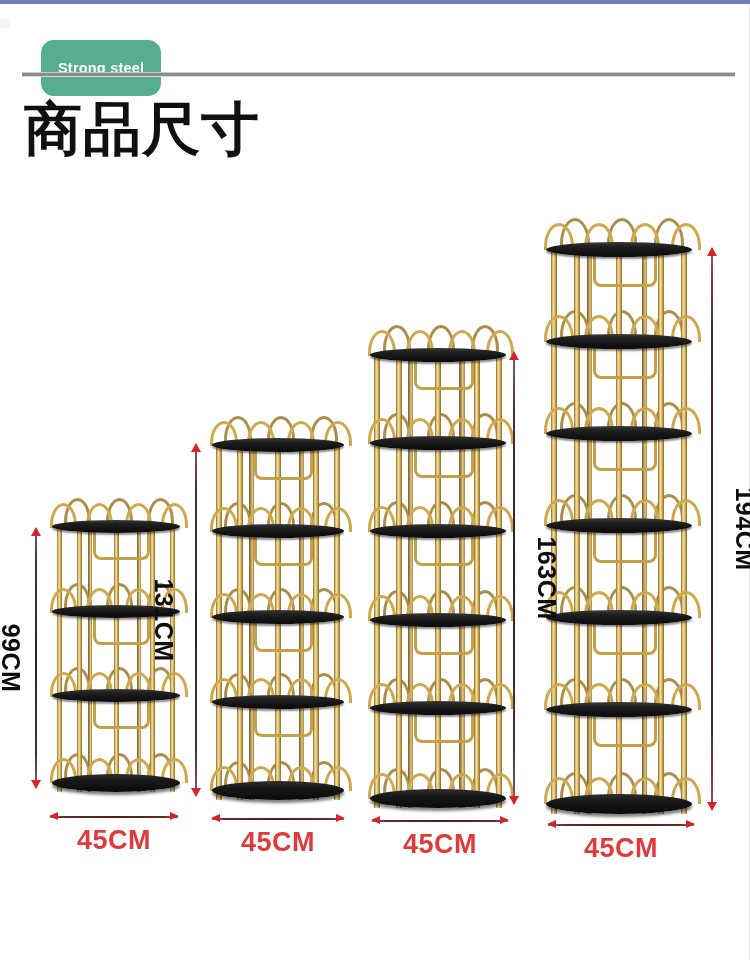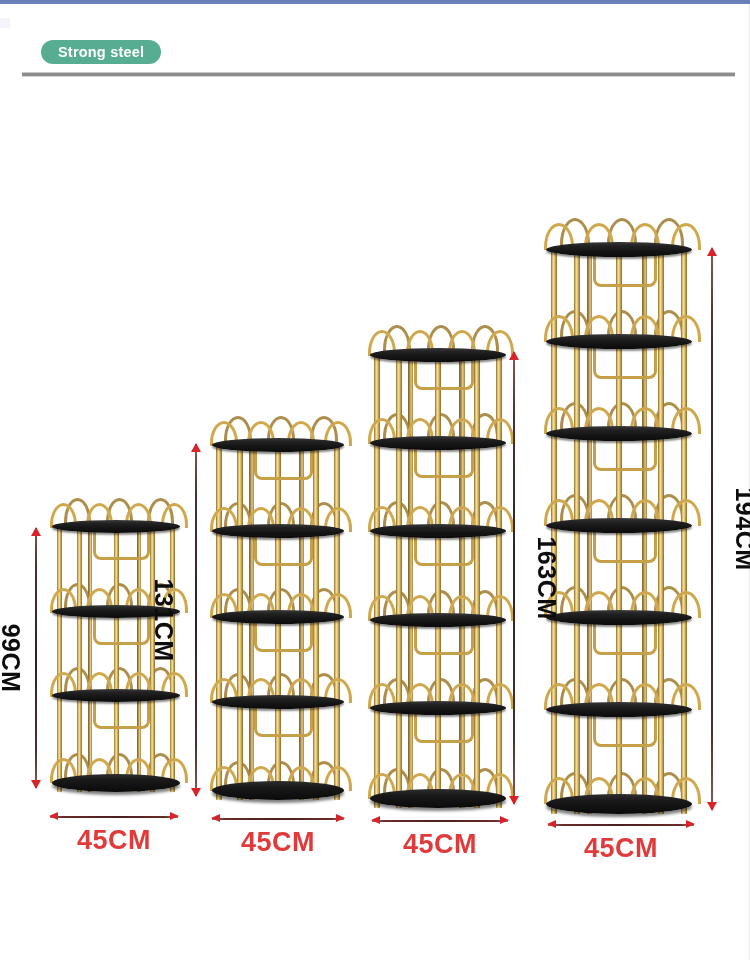--- a/index.html
+++ b/index.html
@@ -12,21 +12,21 @@
   #page{position:relative;width:750px;height:960px;background:#fff;overflow:hidden;}
 
   
   .top-bar{position:absolute;left:0;top:0;width:750px;height:4px;background:#6b80b8;}
   .right-edge{position:absolute;right:0;top:4px;width:1px;height:956px;background:#e8e8e8;}
   .left-tick{position:absolute;left:0;top:18px;width:10px;height:10px;background:#f3f5f8;}
 
   
   .badge{
     position:absolute;left:41px;top:40px;
-    height:24px;padding:0 17px;
+    height:24px;padding:16px 17px;
     background:#57ad92;border-radius:13px;
     display:flex;align-items:center;justify-content:center;
     color:#ffffff;font-size:14.5px;font-weight:bold;
     letter-spacing:.2px;white-space:nowrap;
   }
 
   
   .divider{
     position:absolute;left:22px;top:72px;width:713px;height:3px;
     background:#8c8c8c;border-top:1px solid #c9c9c9;border-bottom:1px solid #d8d8d8;
@@ -152,20 +152,21 @@
   <div class="top-bar"></div>
   <div class="right-edge"></div>
   <div class="left-tick"></div>
 
   <div class="badge">
     <span>Strong steel</span>
   </div>
 
   <div class="divider"></div>
 
+  <div class="title">商品尺寸</div>
 
   <div class="stage" id="stage">
       <div class="rack" style="left: 52px; width: 128px; top: 520px; height: 272px;">
         <div class="rack-body" style="height: 272px;">
           <div class="post back" style="left: 35.9px; width: 4.25px; height: 262.1px;"></div>
           <div class="post back" style="left: 84.54px; width: 4.25px; height: 262.1px;"></div>
           <div class="post" style="left: 4.54px; width: 5px; height: 264.8px;"></div>
           <div class="post" style="left: 25.02px; width: 5px; height: 264.8px;"></div>
           <div class="post" style="left: 61.5px; width: 5px; height: 264.8px;"></div>
           <div class="post" style="left: 97.98px; width: 5px; height: 264.8px;"></div>

